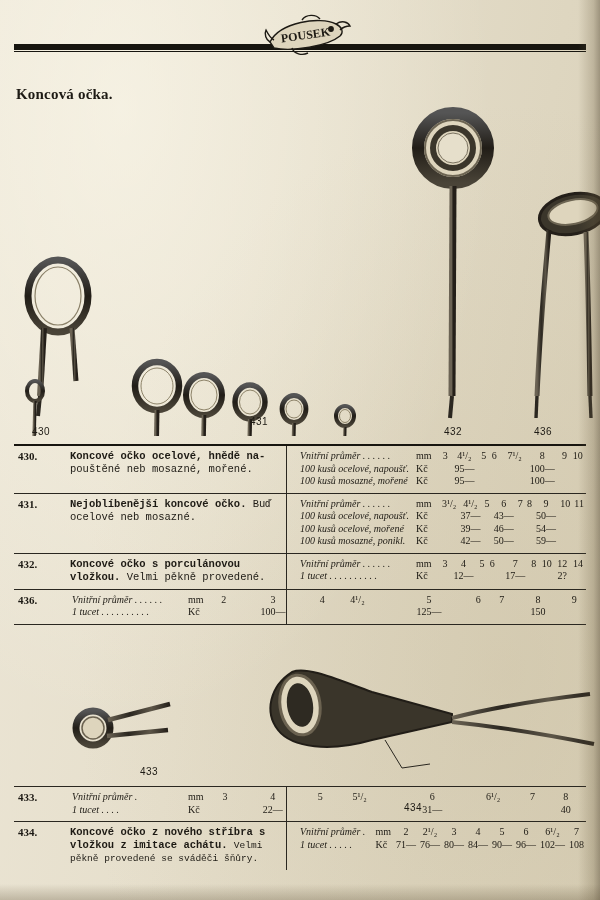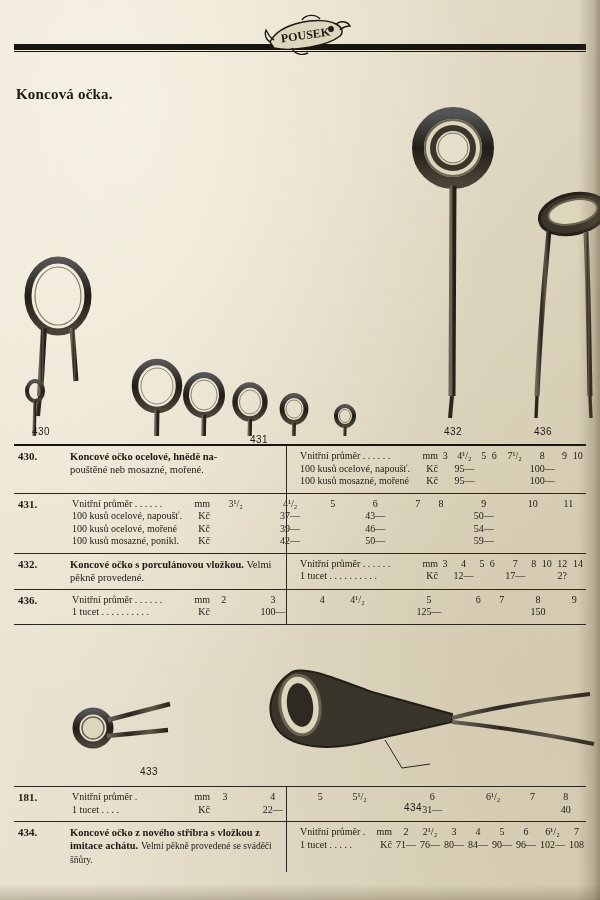--- a/index.html
+++ b/index.html
@@ -59,28 +59,28 @@
   .hrule{height:2px;background:#17150f;width:572px;}
   .row{
     display:flex;position:relative;padding:4px 0 5px 0;
     font-size:10.5px;line-height:1.25;
   }
   .row .num{
     width:52px;flex:0 0 52px;font-weight:bold;font-size:11px;
     padding-left:4px;
   }
   .row .desc{
-    width:220px;flex:0 0 220px;padding-right:8px;
+    width:220px;flex:0 0 220px;padding-right:8px;font-family:Liberation Mono, monospace;
   }
   .row .desc b{font-weight:bold;}
   .row .tab{flex:1;}
   .tab table{border-collapse:collapse;width:100%;font-size:10px;}
   .tab td{padding:0 2px;white-space:nowrap;}
-  .tab td.lbl{width:112px;}
-  .tab td.unit{width:22px;text-align:right;}
+  .tab td.lbl{width:112px;font-style:italic;}
+  .tab td.unit{width:22px;text-align:left;}
   .tab td.v{text-align:center;}
   .vline{
     position:absolute;left:272px;top:0;bottom:0;width:1px;background:#2a2720;
   }
   .sep{height:1px;background:#2a2720;width:572px;}
 
   
   .lower-figs{position:absolute;left:0;top:660px;width:500px;height:130px;}
 
   .rows2{position:absolute;left:14px;top:786px;width:572px;}
@@ -191,21 +191,21 @@
         <ellipse cx="573" cy="118" rx="34" ry="20" fill="#3b362b" stroke="#241f19" stroke-width="3" transform="rotate(-12 573 118)"></ellipse>
         <ellipse cx="573" cy="116" rx="25" ry="12" fill="#ded5bd" stroke="#6d6553" stroke-width="2" transform="rotate(-12 573 116)"></ellipse>
         <path d="M549 134 C545 180, 540 230, 537 300" stroke="url(#metal)" stroke-width="5" fill="none"></path>
         <path d="M586 136 C588 186, 589 240, 590 300" stroke="url(#metal)" stroke-width="5" fill="none"></path>
         <path d="M537 300 L536 322" stroke="#2b2720" stroke-width="3.4"></path>
         <path d="M590 300 L591 322" stroke="#2b2720" stroke-width="3.4"></path>
       </g>
     </svg>
 
     <span class="fig-label" style="left:32px;top:330px;">430</span>
-    <span class="fig-label" style="left:250px;top:338px;">431</span>
+    <span class="fig-label" style="left:250px;top:320px;">431</span>
     <span class="fig-label" style="left:444px;top:330px;">432</span>
     <span class="fig-label" style="left:534px;top:330px;">436</span>
   </div>
 
   <div class="rows">
     <div class="hrule"></div>
 
     <div class="row">
       <div class="vline"></div>
       <div class="num">430.</div>
@@ -257,20 +257,24 @@
           </tr>
         </tbody>
           </table>
       </div>
     </div>
     <div class="sep"></div>
 
     <div class="row">
       <div class="vline"></div>
       <div class="num">431.</div>
+      <div class="desc">
+        <b>Nejoblíbenější koncové očko.</b>
+        <span>Buď ocelové neb mosazné.</span>
+      </div>
       <div class="tab">
         <table>
           <tbody>
               <tr>
             <td class="lbl">Vnitřní průměr . . . . . .</td>
             <td class="unit">mm</td>
             <td class="v">3¹/₂</td>
             <td class="v">4¹/₂</td>
             <td class="v">5</td>
             <td class="v">6</td>
@@ -429,21 +433,21 @@
     </svg>
     <span class="fig-label" style="left:140px;top:106px;">433</span>
     <span class="fig-label" style="left:404px;top:114px;margin-top:28px;">434</span>
   </div>
 
   <div class="rows2">
     <div class="sep"></div>
 
     <div class="row">
       <div class="vline"></div>
-      <div class="num">181.</div>
+      <div class="num">433.</div>
       <div class="tab">
         <table>
           <tbody>
               <tr>
             <td class="lbl">Vnitřní průměr .</td>
             <td class="unit">mm</td>
             <td class="v">3</td>
             <td class="v">4</td>
             <td class="v">5</td>
             <td class="v">5¹/₂</td>

